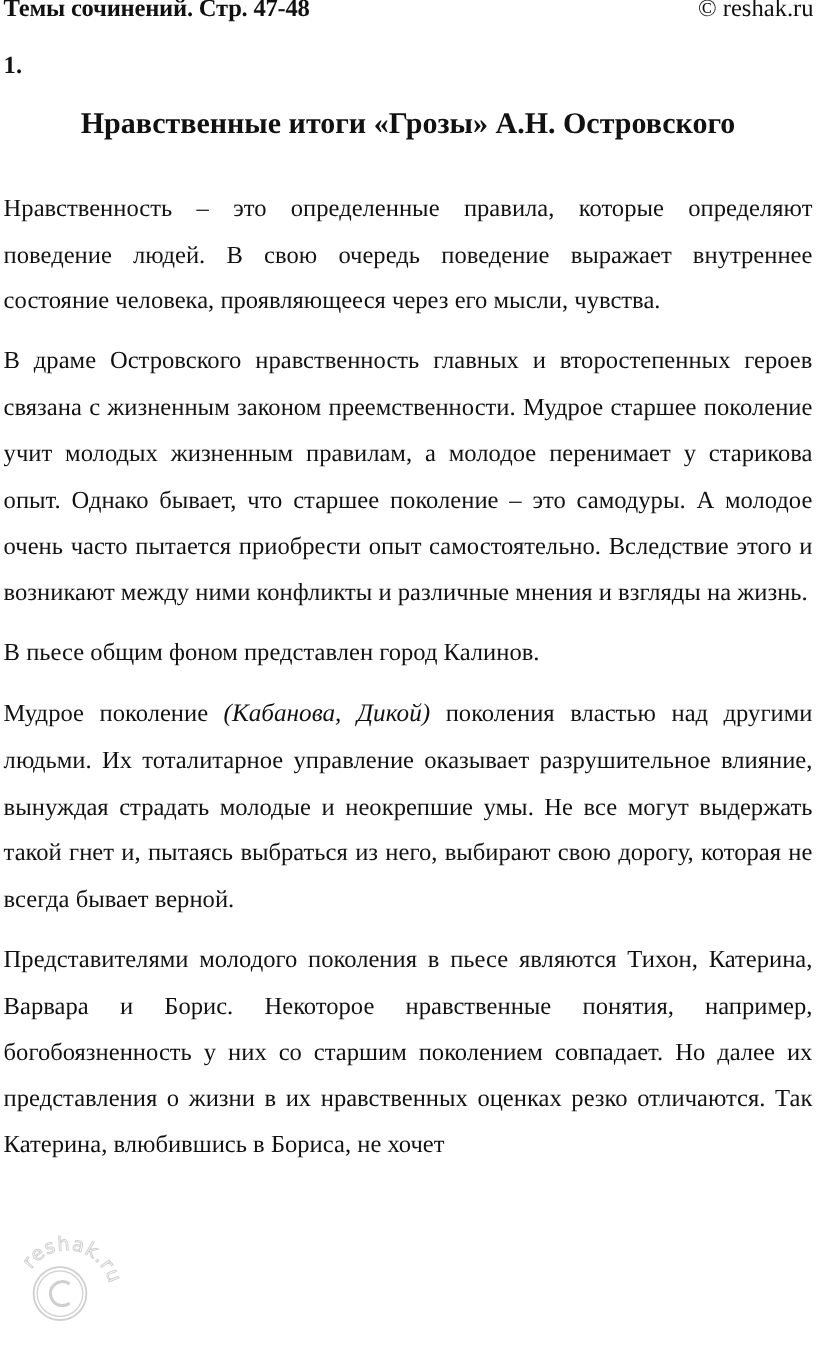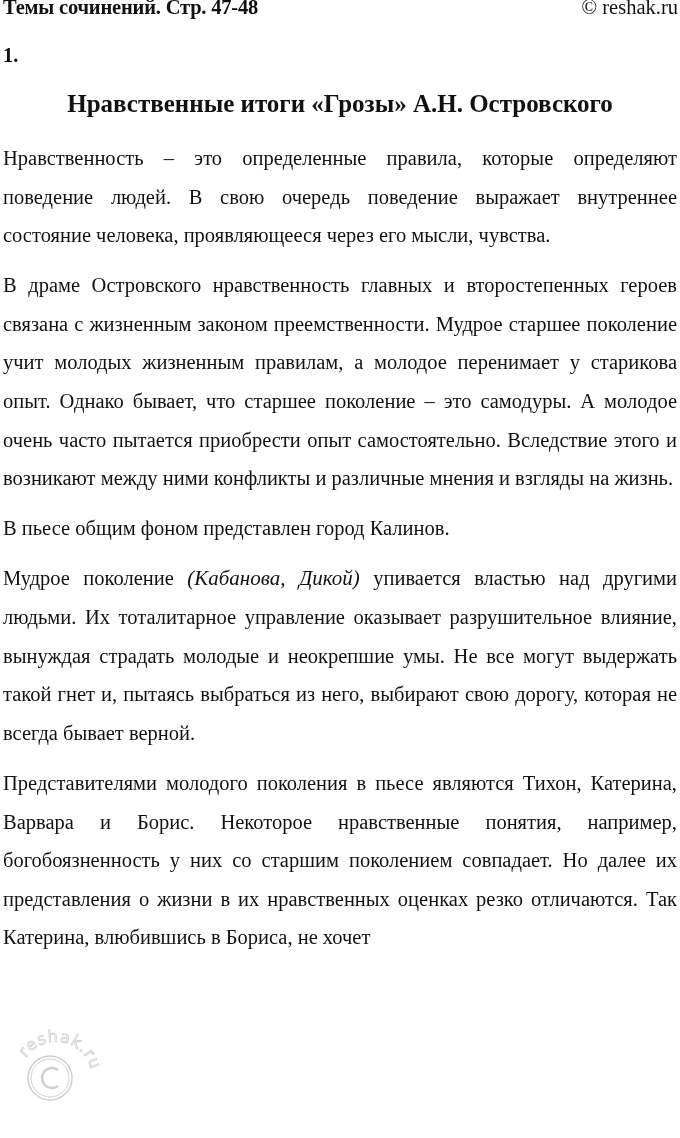--- a/index.html
+++ b/index.html
@@ -52,21 +52,21 @@
       width: 680px;
       top: 90px;
       text-align: center;
       font-weight: bold;
       font-size: 25px;
     }
     .body-text {
       position: absolute;
       left: 3px;
       width: 674px;
-      top: 139px;
+      top: 155px;
       font-size: 20.5px;
       line-height: 38.6px;
     }
     .body-text p {
       margin: 0 0 11.5px 0;
       text-align: justify;
       text-align-last: left;
     }
     .body-text p.single {
       text-align: right;
@@ -96,21 +96,21 @@
   </div>
 
   <div class="task-number">1.</div>
 
   <div class="essay-title">Нравственные итоги «Грозы» А.Н. Островского</div>
 
   <div class="body-text">
     <p>Нравственность – это определенные правила, которые определяют поведение людей. В свою очередь поведение выражает внутреннее состояние человека, проявляющееся через его мысли, чувства.</p>
     <p>В драме Островского нравственность главных и второстепенных героев связана с жизненным законом преемственности. Мудрое старшее поколение учит молодых жизненным правилам, а молодое перенимает у старикова опыт. Однако бывает, что старшее поколение – это самодуры. А молодое очень часто пытается приобрести опыт самостоятельно. Вследствие этого и возникают между ними конфликты и различные мнения и взгляды на жизнь.</p>
     <p class="single">В пьесе общим фоном представлен город Калинов.</p>
-    <p><span>Мудрое поколение </span><span class="aside">(Кабанова, Дикой)</span><span> упивается властью над другими людьми. Их тоталитарное управление оказывает разрушительное влияние, вынуждая страдать молодые и неокрепшие умы. Не все могут выдержать такой гнет и, пытаясь выбраться из него, выбирают свою дорогу, которая не всегда бывает верной.</span></p>
+    <p><span>Мудрое поколение </span><span class="aside">(Кабанова, Дикой)</span><span> поколения властью над другими людьми. Их тоталитарное управление оказывает разрушительное влияние, вынуждая страдать молодые и неокрепшие умы. Не все могут выдержать такой гнет и, пытаясь выбраться из него, выбирают свою дорогу, которая не всегда бывает верной.</span></p>
     <p>Представителями молодого поколения в пьесе являются Тихон, Катерина, Варвара и Борис. Некоторое нравственные понятия, например, богобоязненность у них со старшим поколением совпадает. Но далее их представления о жизни в их нравственных оценках резко отличаются. Так Катерина, влюбившись в Бориса, не хочет</p>
   </div>
 
   <svg class="watermark" viewBox="0 0 100 100">
     <circle cx="30" cy="60" r="22" fill="none" stroke="#777" stroke-width="1.5"></circle>
     <circle cx="30" cy="60" r="19" fill="none" stroke="#777" stroke-width="1"></circle>
     <path d="M38 52 A10 10 0 1 0 38 68" fill="none" stroke="#777" stroke-width="2.5"></path>
     <path id="wm-arc" d="M6 40 A36 36 0 0 1 72 62" fill="none"></path>
     <text font-family="DejaVu Sans, sans-serif" font-size="16" fill="none" stroke="#777" stroke-width="0.8" letter-spacing="1">
       <textPath href="#wm-arc">reshak.ru</textPath>

